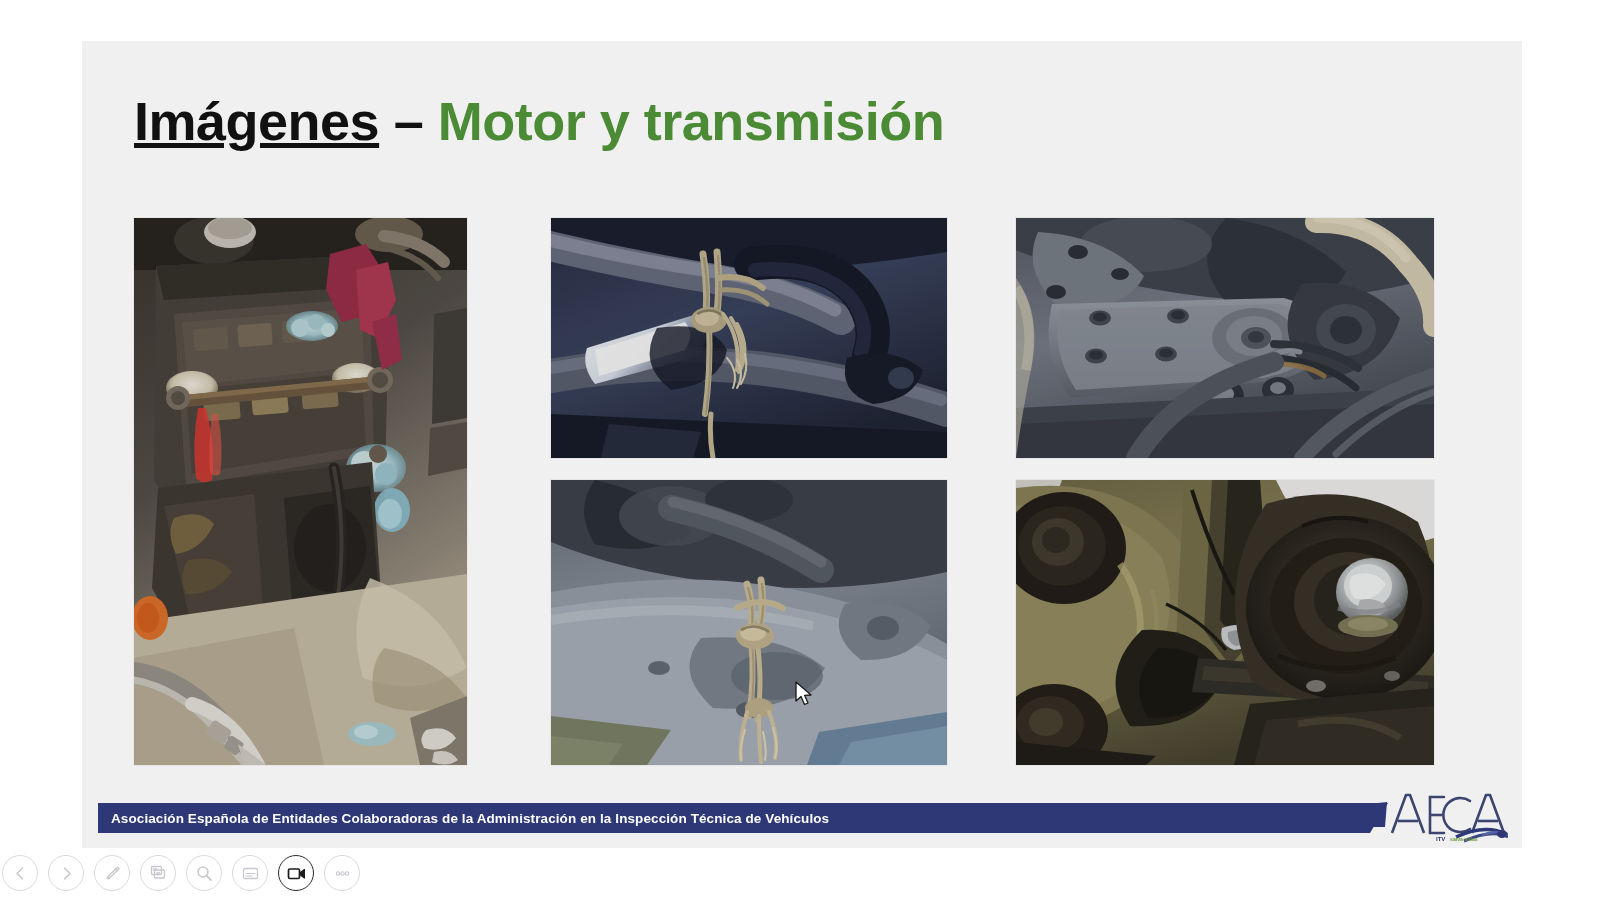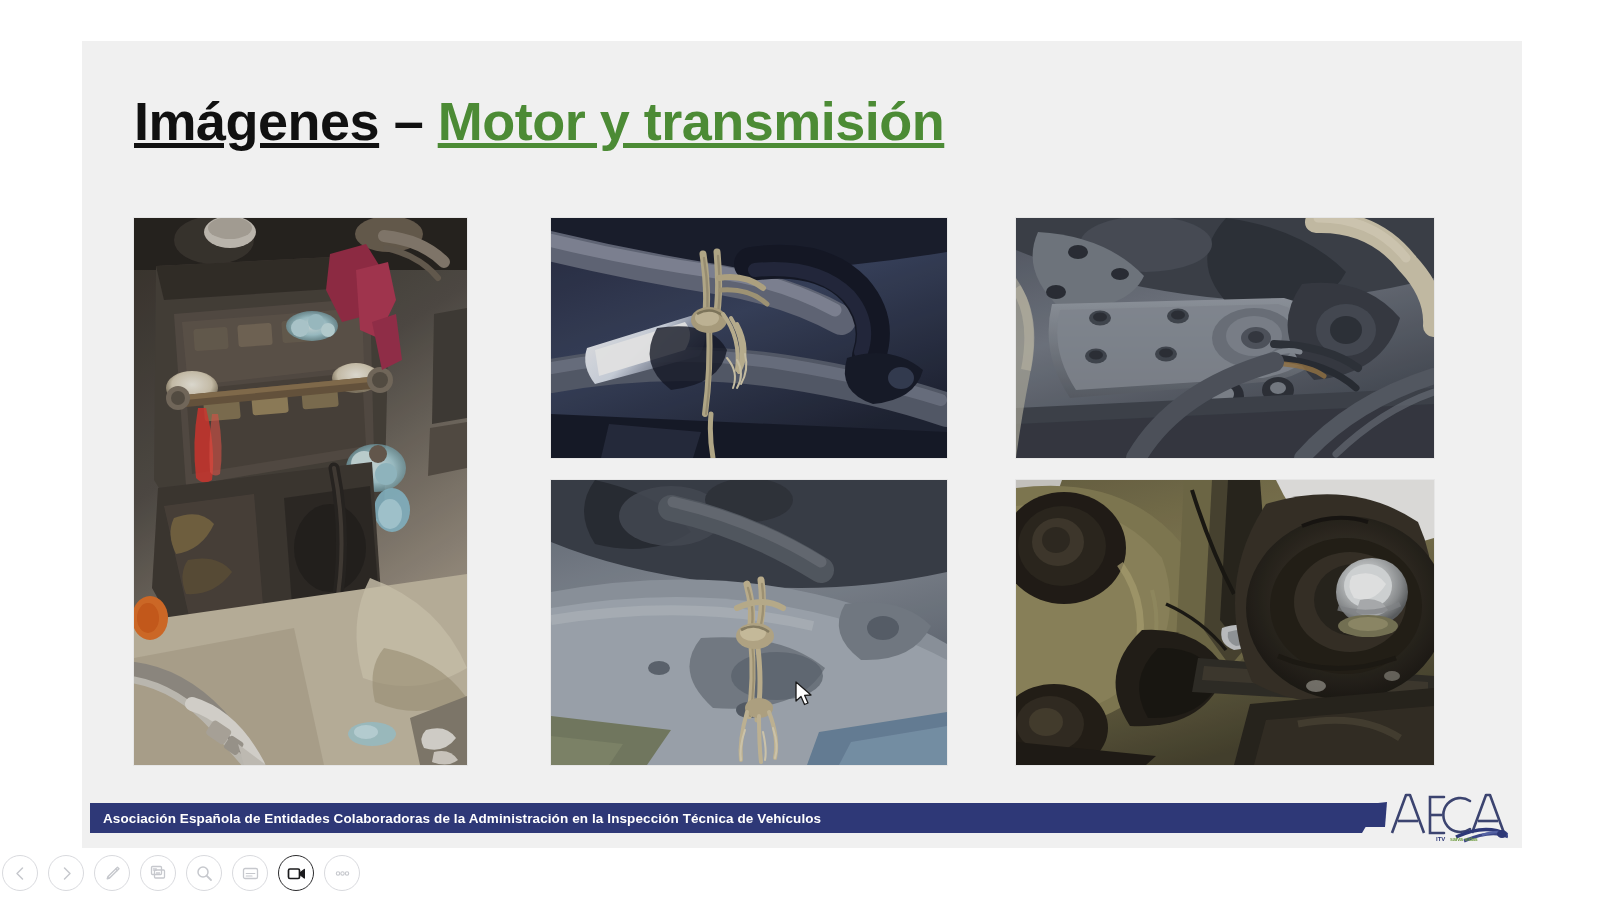--- a/index.html
+++ b/index.html
@@ -36,21 +36,21 @@
     left: 52px;
     top: 52px;
     font-size: 54px;
     font-weight: bold;
     letter-spacing: -0.5px;
     white-space: nowrap;
     line-height: 1.05;
   }
   .title-part-1 { color: #111111; text-decoration: underline; }
   .title-sep    { color: #111111; }
-  .title-part-2 { color: #4c8b35; text-decoration: underline; }
+  .title-part-2 { color: #4c8b35; }
 
   
   .photo-grid {
     position: absolute;
     left: 52px;
     top: 177px;
     width: 1340px;
     height: 547px;
   }
 
@@ -66,21 +66,21 @@
   .ph-rope-top  { left: 417px; top: 0px;   width: 396px; height: 240px; }
   .ph-rope-bot  { left: 417px; top: 262px; width: 396px; height: 285px; }
   .ph-mount     { left: 882px; top: 0px;   width: 418px; height: 240px; }
   .ph-bushing   { left: 882px; top: 262px; width: 418px; height: 285px; }
 
   .photo-canvas { position: absolute; inset: 0; width: 100%; height: 100%; display: block; }
 
   
   .footer-bar {
     position: absolute;
-    left: 8px;
+    left: 16px;
     top: 762px;
     width: 1290px;
     height: 30px;
     background: #2e3877;
     display: flex;
     align-items: center;
     clip-path: polygon(0 0, 100% 0, calc(100% - 18px) 100%, 0 100%);
   }
   .footer-text {
     color: #ffffff;

